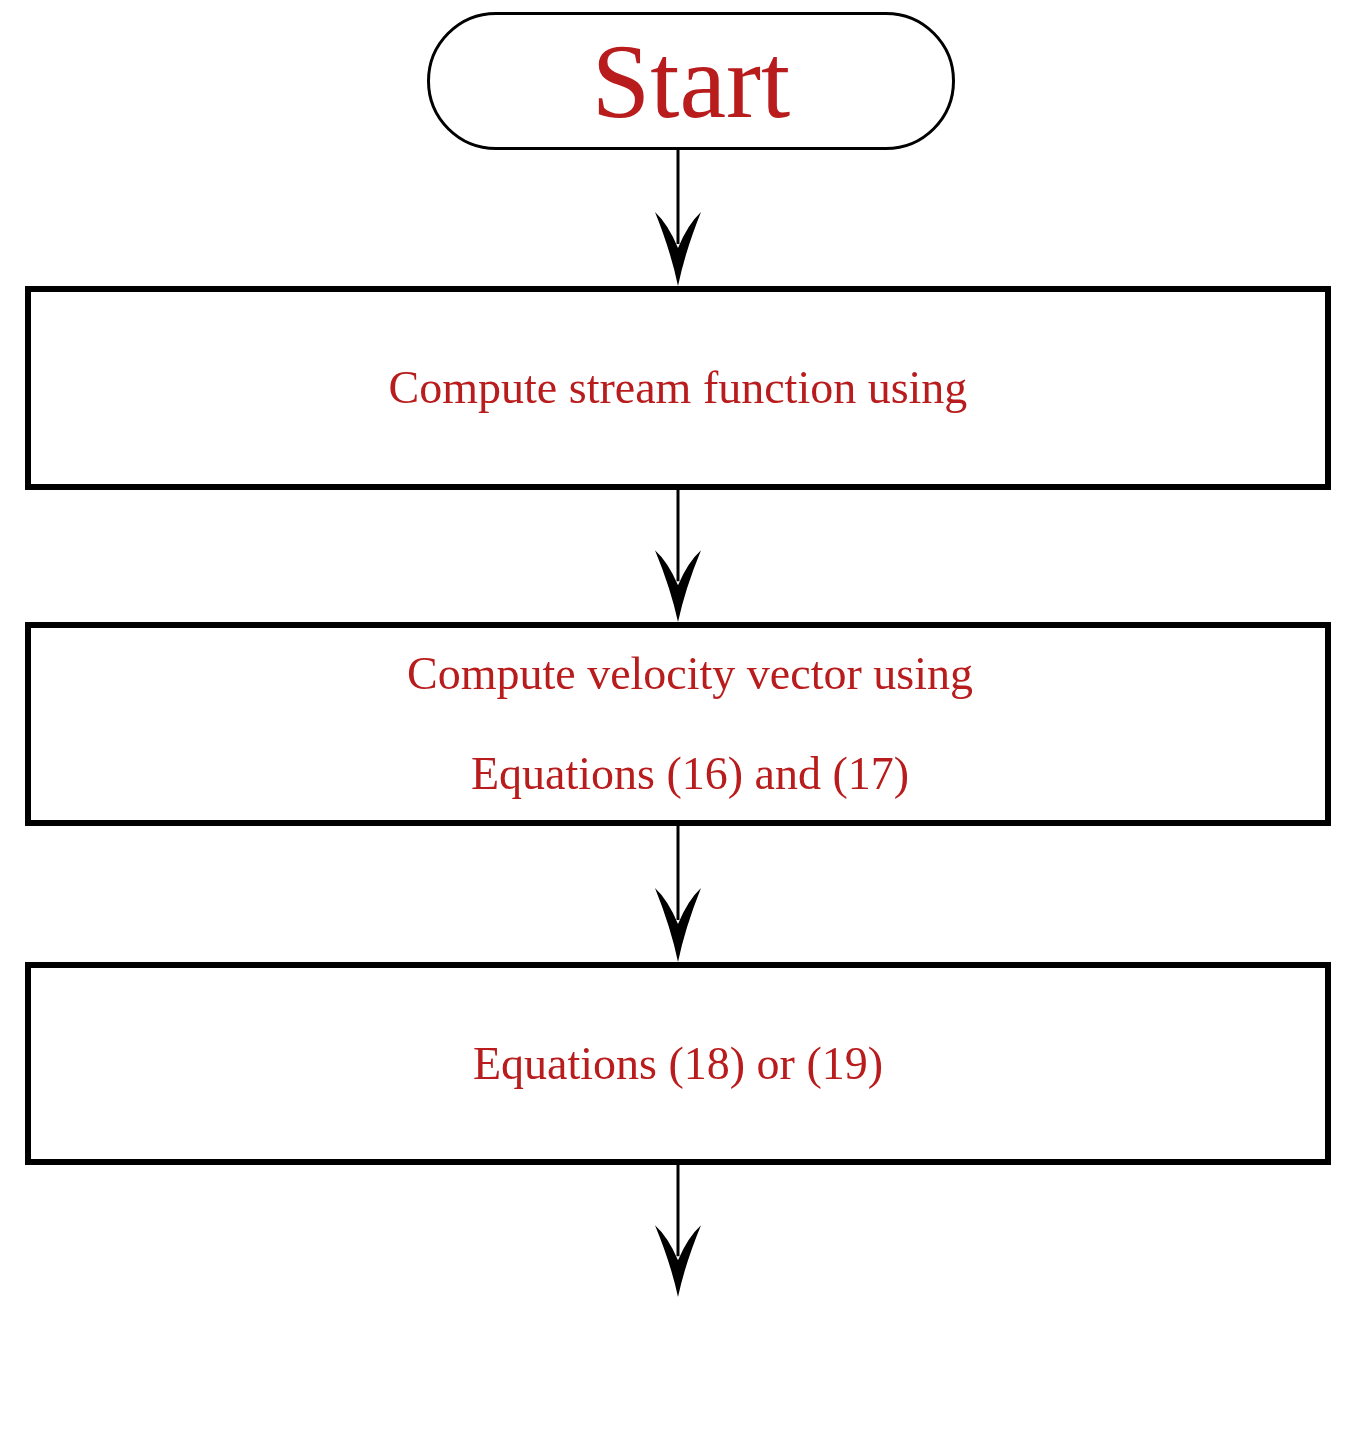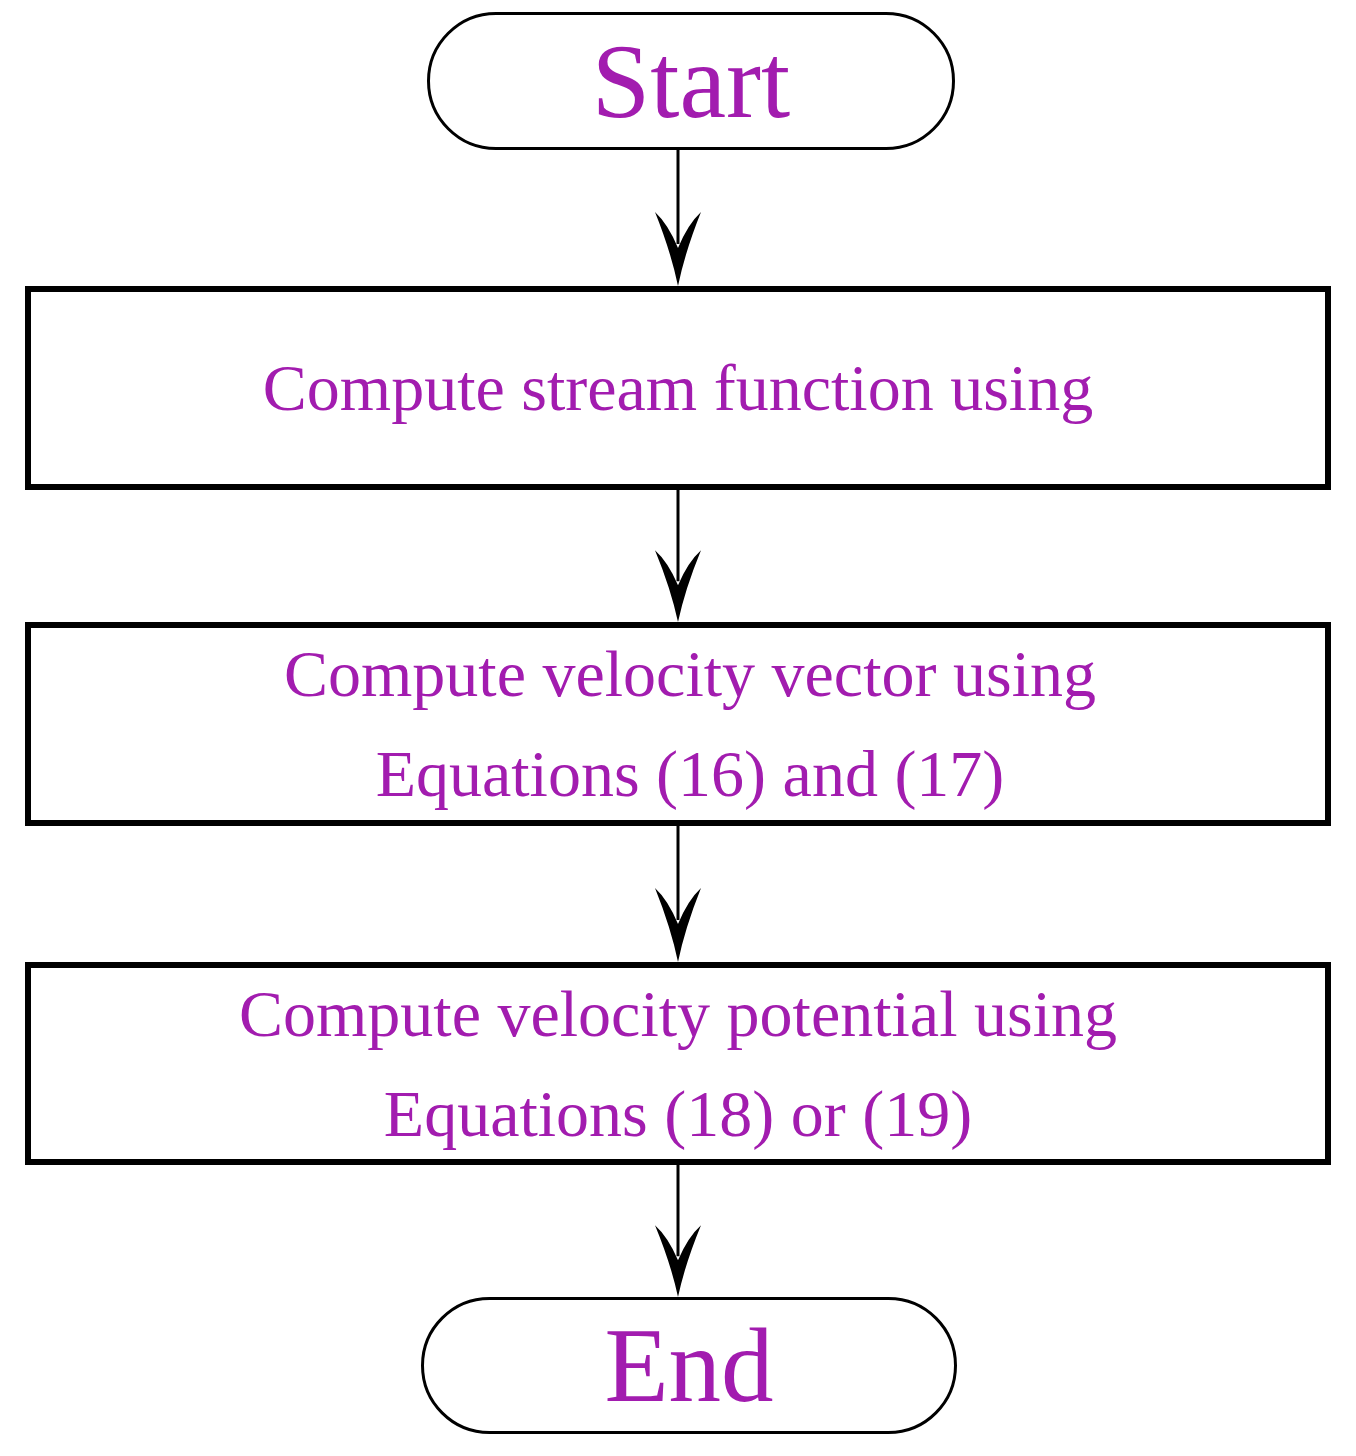--- a/index.html
+++ b/index.html
@@ -5,21 +5,21 @@
   html, body {
     margin: 0;
     padding: 0;
     background: #ffffff;
   }
   .canvas {
     position: relative;
     width: 1356px;
     height: 1456px;
     background: #ffffff;
-    color: #a21caf;
+    color: #b91c1c;
     font-family: "Liberation Serif", "DejaVu Serif", serif;
     overflow: hidden;
   }
   .terminal {
     position: absolute;
     box-sizing: border-box;
     border: 3px solid #000000;
     border-radius: 80px;
     background: #ffffff;
     display: flex;
@@ -45,21 +45,21 @@
     left: 25px;
     width: 1306px;
     box-sizing: border-box;
     border: 6px solid #000000;
     background: #ffffff;
     display: flex;
     flex-direction: column;
     align-items: center;
     justify-content: center;
     text-align: center;
-    font-size: 66px;
+    font-size: 46px;
     line-height: 100px;
   }
   .process-1 { top: 286px; height: 204px; }
   .process-2 { top: 622px; height: 204px; padding-left: 24px; }
   .process-3 { top: 962px; height: 203px; }
   .arrow {
     position: absolute;
     left: 648px;
     width: 60px;
     display: block;
@@ -96,26 +96,22 @@
     <span class="proc-line">Compute velocity vector using</span>
     <span class="proc-line">Equations (16) and (17)</span>
   </div>
 
   <svg class="arrow" style="top:824px;height:140px" viewBox="0 0 60 140" preserveAspectRatio="none" aria-hidden="true">
     <line x1="30" y1="0" x2="30" y2="96" stroke="#000000" stroke-width="3"></line>
     <path d="M30,138 Q23,104 7,64 Q20,76 30,100 Q40,76 53,64 Q37,104 30,138 Z" fill="#000000"></path>
   </svg>
 
   <div class="process process-3">
-    <span class="proc-line">Compute velocity potential using</span>
     <span class="proc-line">Equations (18) or (19)</span>
   </div>
 
   <svg class="arrow" style="top:1163px;height:136px" viewBox="0 0 60 140" preserveAspectRatio="none" aria-hidden="true">
     <line x1="30" y1="0" x2="30" y2="96" stroke="#000000" stroke-width="3"></line>
     <path d="M30,138 Q23,104 7,64 Q20,76 30,100 Q40,76 53,64 Q37,104 30,138 Z" fill="#000000"></path>
   </svg>
 
-  <div class="terminal terminal-end">
-    <span>End</span>
-  </div>
 
 </div>
 
 </body></html>

